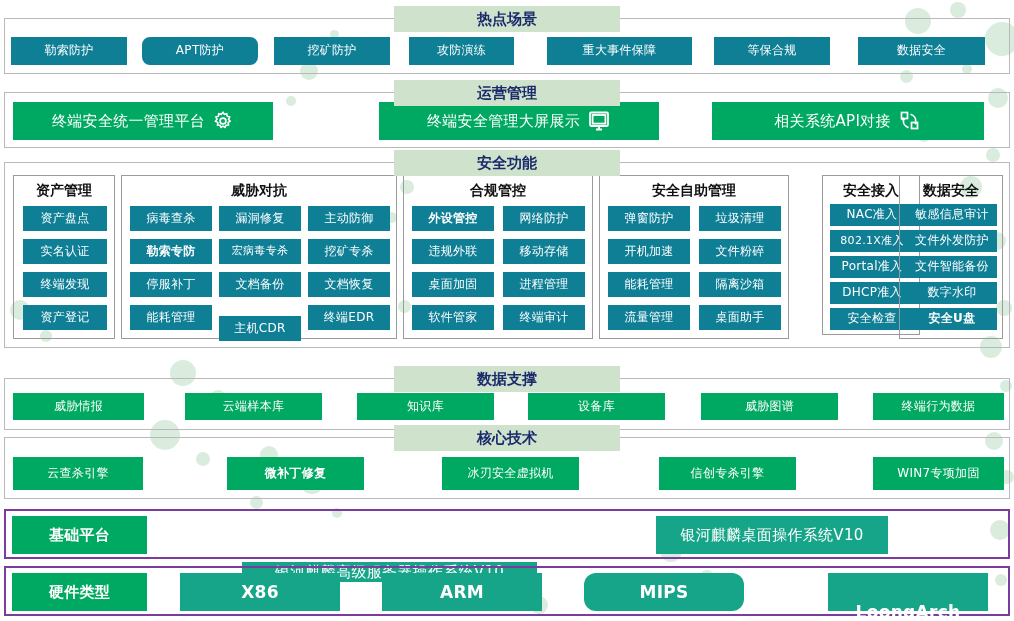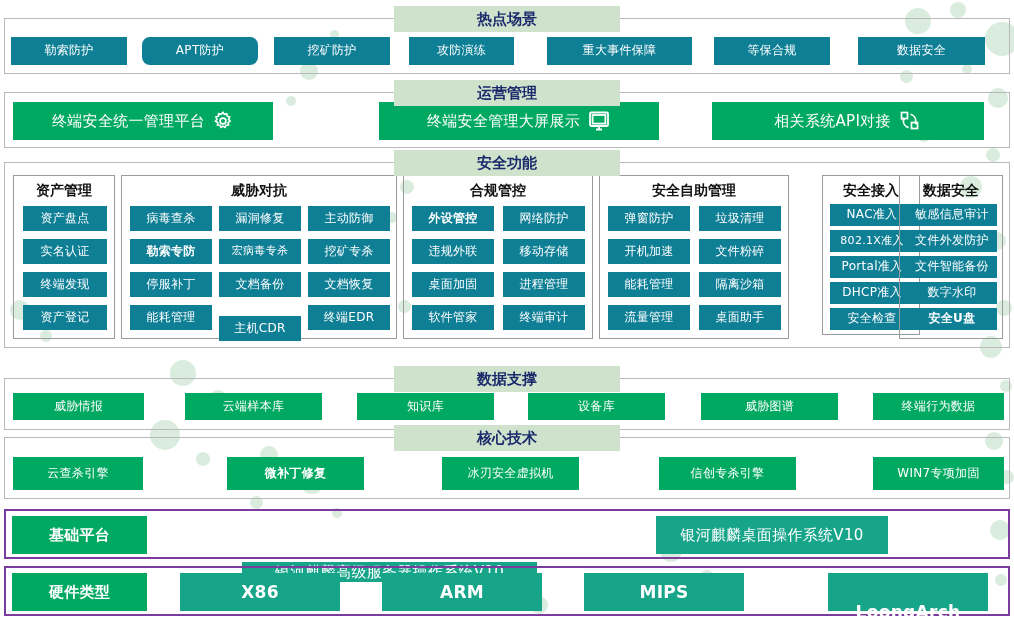--- a/index.html
+++ b/index.html
@@ -283,19 +283,19 @@
   <div class="section purple" style="left:4px;top:509px;width:1006px;height:50px;">
     <div class="chip green big" style="left:6px;top:5px;width:135px;height:38px;">基础平台</div>
     <div class="chip tealG os" style="left:236px;top:3px;width:295px;height:20px;margin-top:48px;">银河麒麟高级服务器操作系统V10</div>
     <div class="chip tealG os" style="left:650px;top:5px;width:232px;height:38px;">银河麒麟桌面操作系统V10</div>
   </div>
 
   <div class="section purple" style="left:4px;top:566px;width:1006px;height:50px;">
     <div class="chip green big" style="left:6px;top:5px;width:135px;height:38px;">硬件类型</div>
     <div class="chip tealG big" style="left:174px;top:5px;width:160px;height:38px;font-size:17px;">X86</div>
     <div class="chip tealG big" style="left:376px;top:5px;width:160px;height:38px;font-size:17px;">ARM</div>
-    <div class="chip tealG big" style="left:578px;top:5px;width:160px;height:38px;font-size:17px;">MIPS</div>
+    <div class="chip tealG big" style="left:578px;top:5px;width:160px;height:38px;font-size:17px;border-radius:12px;">MIPS</div>
     <div class="chip tealG big" style="left:822px;top:5px;width:160px;height:38px;font-size:17px;">
       <span class="spell">LoongArch</span>
     </div>
   </div>
 
 </div>
 
 </body></html>

